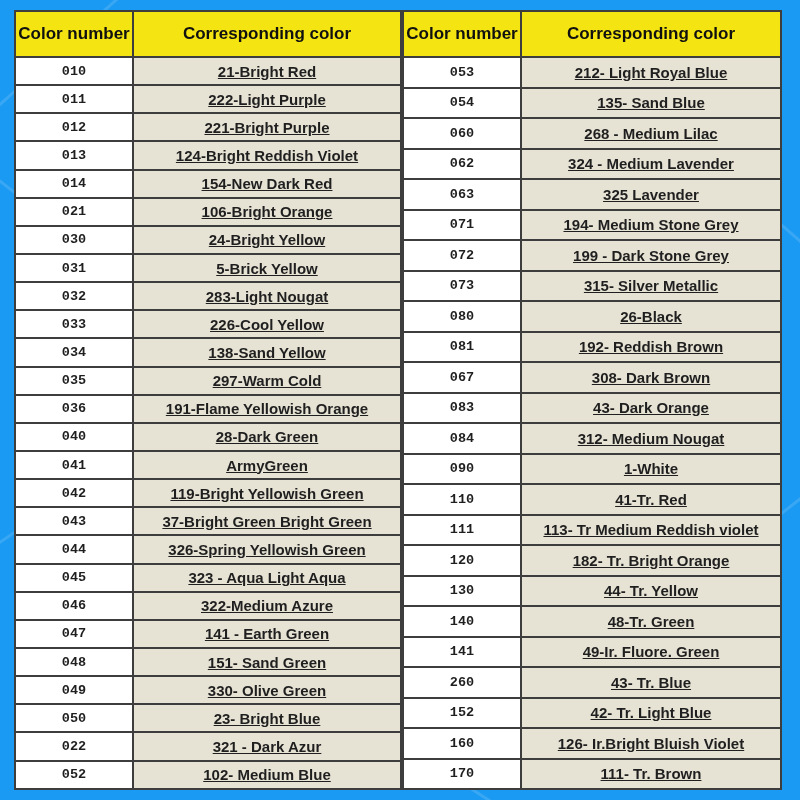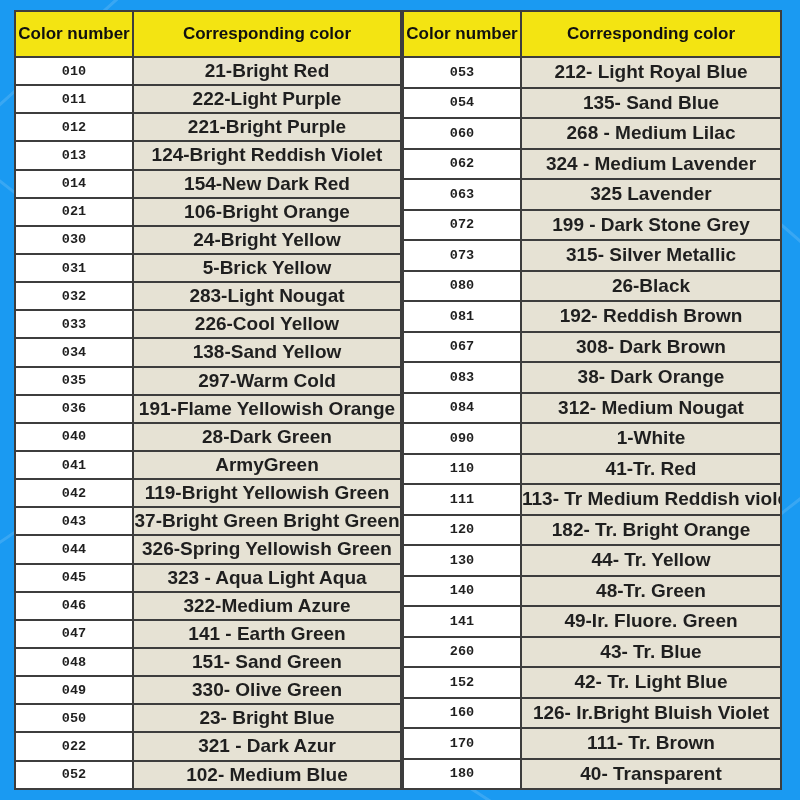--- a/index.html
+++ b/index.html
@@ -26,21 +26,21 @@
     text-align:center;vertical-align:middle;padding:0;
     color:var(--text,#1F1F1F);
     overflow:hidden;white-space:nowrap;
   }
   th{
     background:var(--yellow,#F3E412);
     font-size:17px;font-weight:700;height:44px;color:#101010;
   }
   col.numcol{width:118px;}
   td.num{background:var(--white,#FFFFFF);font-size:13.5px;font-weight:600;font-family:Liberation Mono, monospace;}
-  td.colr{background:var(--beige,#E6E2D4);font-size:19px;font-weight:600;}
+  td.colr{background:var(--beige,#E6E2D4);font-size:15px;font-weight:600;text-decoration:underline;}
 </style>
 </head>
 <body style="--bg: #1A9AF2; --yellow: #F3E412; --beige: #E6E2D4; --white: #FFFFFF; --border: #3D3D3D; --text: #1F1F1F;">
 
 <div class="streak s1"></div>
 <div class="streak s2"></div>
 <div class="streak s3"></div>
 <div class="streak s4"></div>
 <div class="streak s5"></div>
 <div class="streak s6"></div>
@@ -191,20 +191,24 @@
         </tr>
         <tr>
           <td class="num">062</td>
           <td class="colr">324 - Medium Lavender</td>
         </tr>
         <tr>
           <td class="num">063</td>
           <td class="colr">325 Lavender</td>
         </tr>
         <tr>
+          <td class="num">071</td>
+          <td class="colr">194- Medium Stone Grey</td>
+        </tr>
+        <tr>
           <td class="num">072</td>
           <td class="colr">199 - Dark Stone Grey</td>
         </tr>
         <tr>
           <td class="num">073</td>
           <td class="colr">315- Silver Metallic</td>
         </tr>
         <tr>
           <td class="num">080</td>
           <td class="colr">26-Black</td>
@@ -212,21 +216,21 @@
         <tr>
           <td class="num">081</td>
           <td class="colr">192- Reddish Brown</td>
         </tr>
         <tr>
           <td class="num">067</td>
           <td class="colr">308- Dark Brown</td>
         </tr>
         <tr>
           <td class="num">083</td>
-          <td class="colr">38- Dark Orange</td>
+          <td class="colr">43- Dark Orange</td>
         </tr>
         <tr>
           <td class="num">084</td>
           <td class="colr">312- Medium Nougat</td>
         </tr>
         <tr>
           <td class="num">090</td>
           <td class="colr">1-White</td>
         </tr>
         <tr>
@@ -261,20 +265,16 @@
           <td class="num">152</td>
           <td class="colr">42- Tr. Light Blue</td>
         </tr>
         <tr>
           <td class="num">160</td>
           <td class="colr">126- Ir.Bright Bluish Violet</td>
         </tr>
         <tr>
           <td class="num">170</td>
           <td class="colr">111- Tr. Brown</td>
-        </tr>
-        <tr>
-          <td class="num">180</td>
-          <td class="colr">40- Transparent</td>
         </tr>
       </tbody>
   </table>
 </div>
 
 </body></html>

